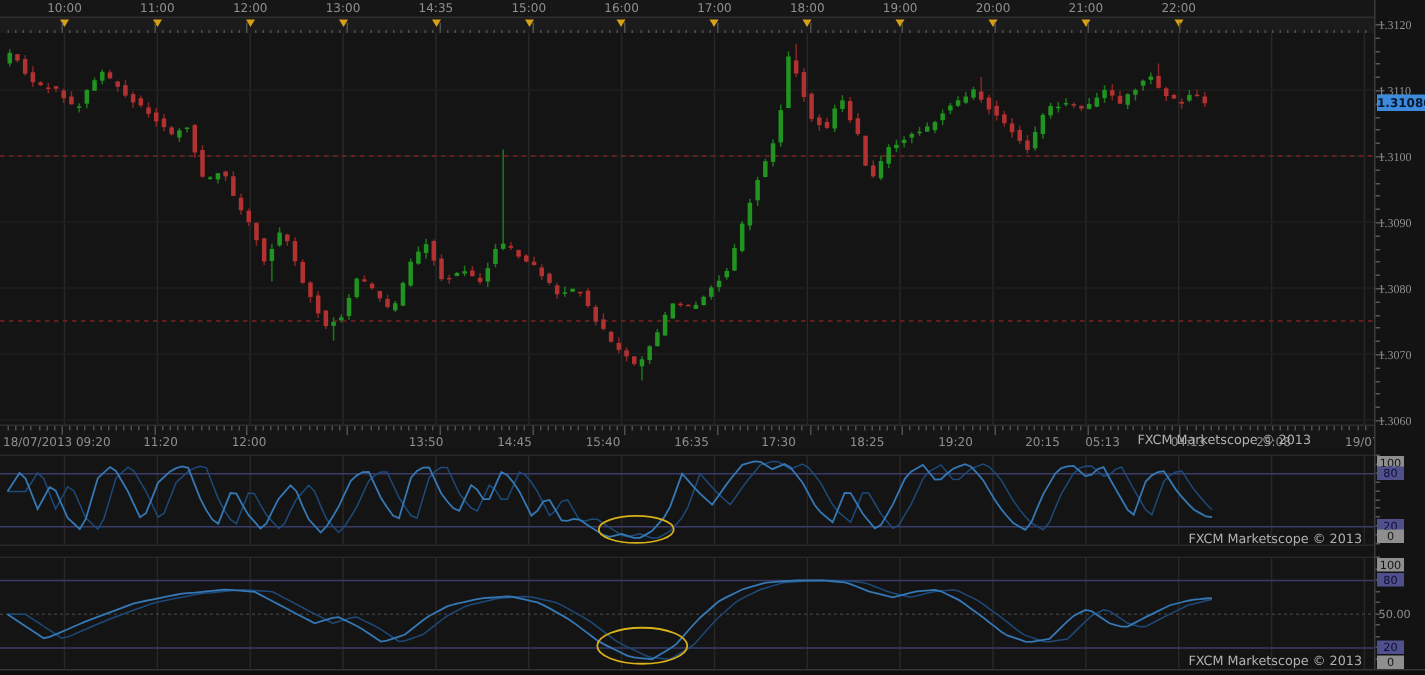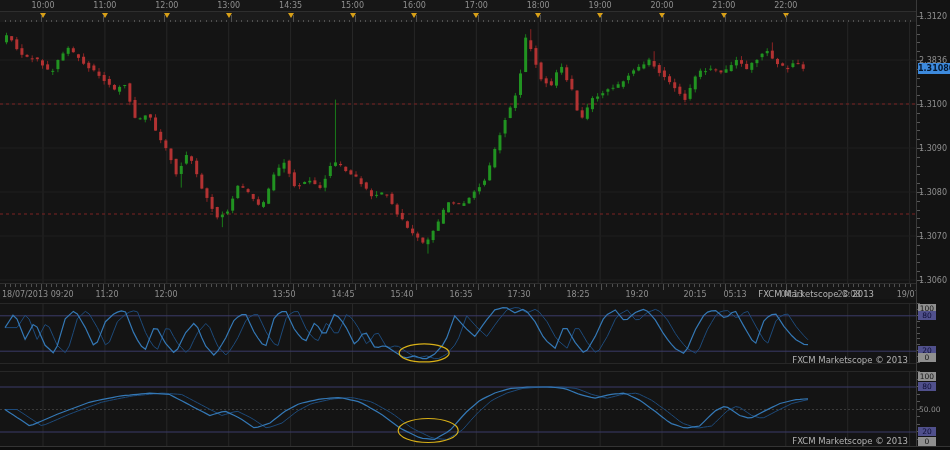--- a/index.html
+++ b/index.html
@@ -10,21 +10,21 @@
   .ruler{position:absolute;left:0;width:916px;background:#1b1b1b;border-top:1px solid #2e2e2e;border-bottom:1px solid #353535;}
   .hour-label{position:absolute;top:1px;font-size:8px;color:#8f8f8f;transform:translateX(-50%);white-space:nowrap;}
   .tick{position:absolute;width:1px;background:#4f4f4f;}
   .tri{position:absolute;width:0;height:0;border-left:3.5px solid transparent;border-right:3.5px solid transparent;border-top:5px solid #d8a018;transform:translateX(-50%);}
   
   .main-chart{position:absolute;left:0;top:22px;width:916px;height:261px;background:#141414;}
   .panel{position:absolute;left:0;width:916px;background:#141414;border-top:1px solid #272727;border-bottom:1px solid #272727;}
   svg{position:absolute;left:0;top:0;display:block;}
   
   .price-col{position:absolute;left:916px;top:0;width:34px;height:446px;background:#131313;border-left:1px solid #3a3a3a;}
-  .p-label{position:absolute;left:2px;font-size:8px;color:#8f8f8f;white-space:nowrap;}
+  .p-label{position:absolute;left:2px;font-size:8px;color:#8f8f8f;white-space:nowrap;font-family:Liberation Serif, serif;}
   .p-tick{position:absolute;left:0;height:1px;background:#585858;}
   .cur-price{position:absolute;left:1px;width:32px;height:11px;background:#3d8add;color:#051830;
              font-size:8px;font-weight:bold;text-align:center;line-height:11px;}
   .scale-box{position:absolute;left:1px;min-width:16px;padding:0 1px;height:9px;font-size:7.5px;line-height:9px;text-align:center;}
   .sb-gray{background:#8f8f8f;color:#151515;}
   .sb-purple{background:#50508c;color:#0e0e35;}
   .sb-plain{color:#8f8f8f;background:none;text-align:left;}
   
   .bottom-axis{position:absolute;left:0;top:283px;width:916px;height:15px;background:#161616;border-top:1px solid #2e2e2e;}
   .b-label{position:absolute;top:6px;font-size:8px;color:#8f8f8f;transform:translateX(-50%);white-space:nowrap;}
@@ -868,21 +868,21 @@
       <div class="p-tick" style="top: 86.4px; width: 3px;"></div>
       <div class="p-tick" style="top: 77.6px; width: 3px;"></div>
       <div class="p-tick" style="top: 68.8px; width: 3px;"></div>
       <div class="p-tick" style="top: 60px; width: 6px;"></div>
       <div class="p-tick" style="top: 51.2px; width: 3px;"></div>
       <div class="p-tick" style="top: 42.4px; width: 3px;"></div>
       <div class="p-tick" style="top: 33.6px; width: 3px;"></div>
       <div class="p-tick" style="top: 24.8px; width: 3px;"></div>
       <div class="p-tick" style="top: 16px; width: 6px;"></div>
       <div class="p-label" style="top: 12px;">1.3120</div>
-      <div class="p-label" style="top: 56px;">2.3836</div>
+      <div class="p-label" style="top: 56px;">1.3110</div>
       <div class="p-label" style="top: 100px;">1.3100</div>
       <div class="p-label" style="top: 144px;">1.3090</div>
       <div class="p-label" style="top: 188px;">1.3080</div>
       <div class="p-label" style="top: 232px;">1.3070</div>
       <div class="p-label" style="top: 276px;">1.3060</div>
       <div class="cur-price" style="top: 63px;">1.31080</div>
       <div class="p-tick" style="top: 362px; width: 3px;"></div>
       <div class="p-tick" style="top: 356.1px; width: 3px;"></div>
       <div class="p-tick" style="top: 350.2px; width: 3px;"></div>
       <div class="p-tick" style="top: 344.3px; width: 3px;"></div>

